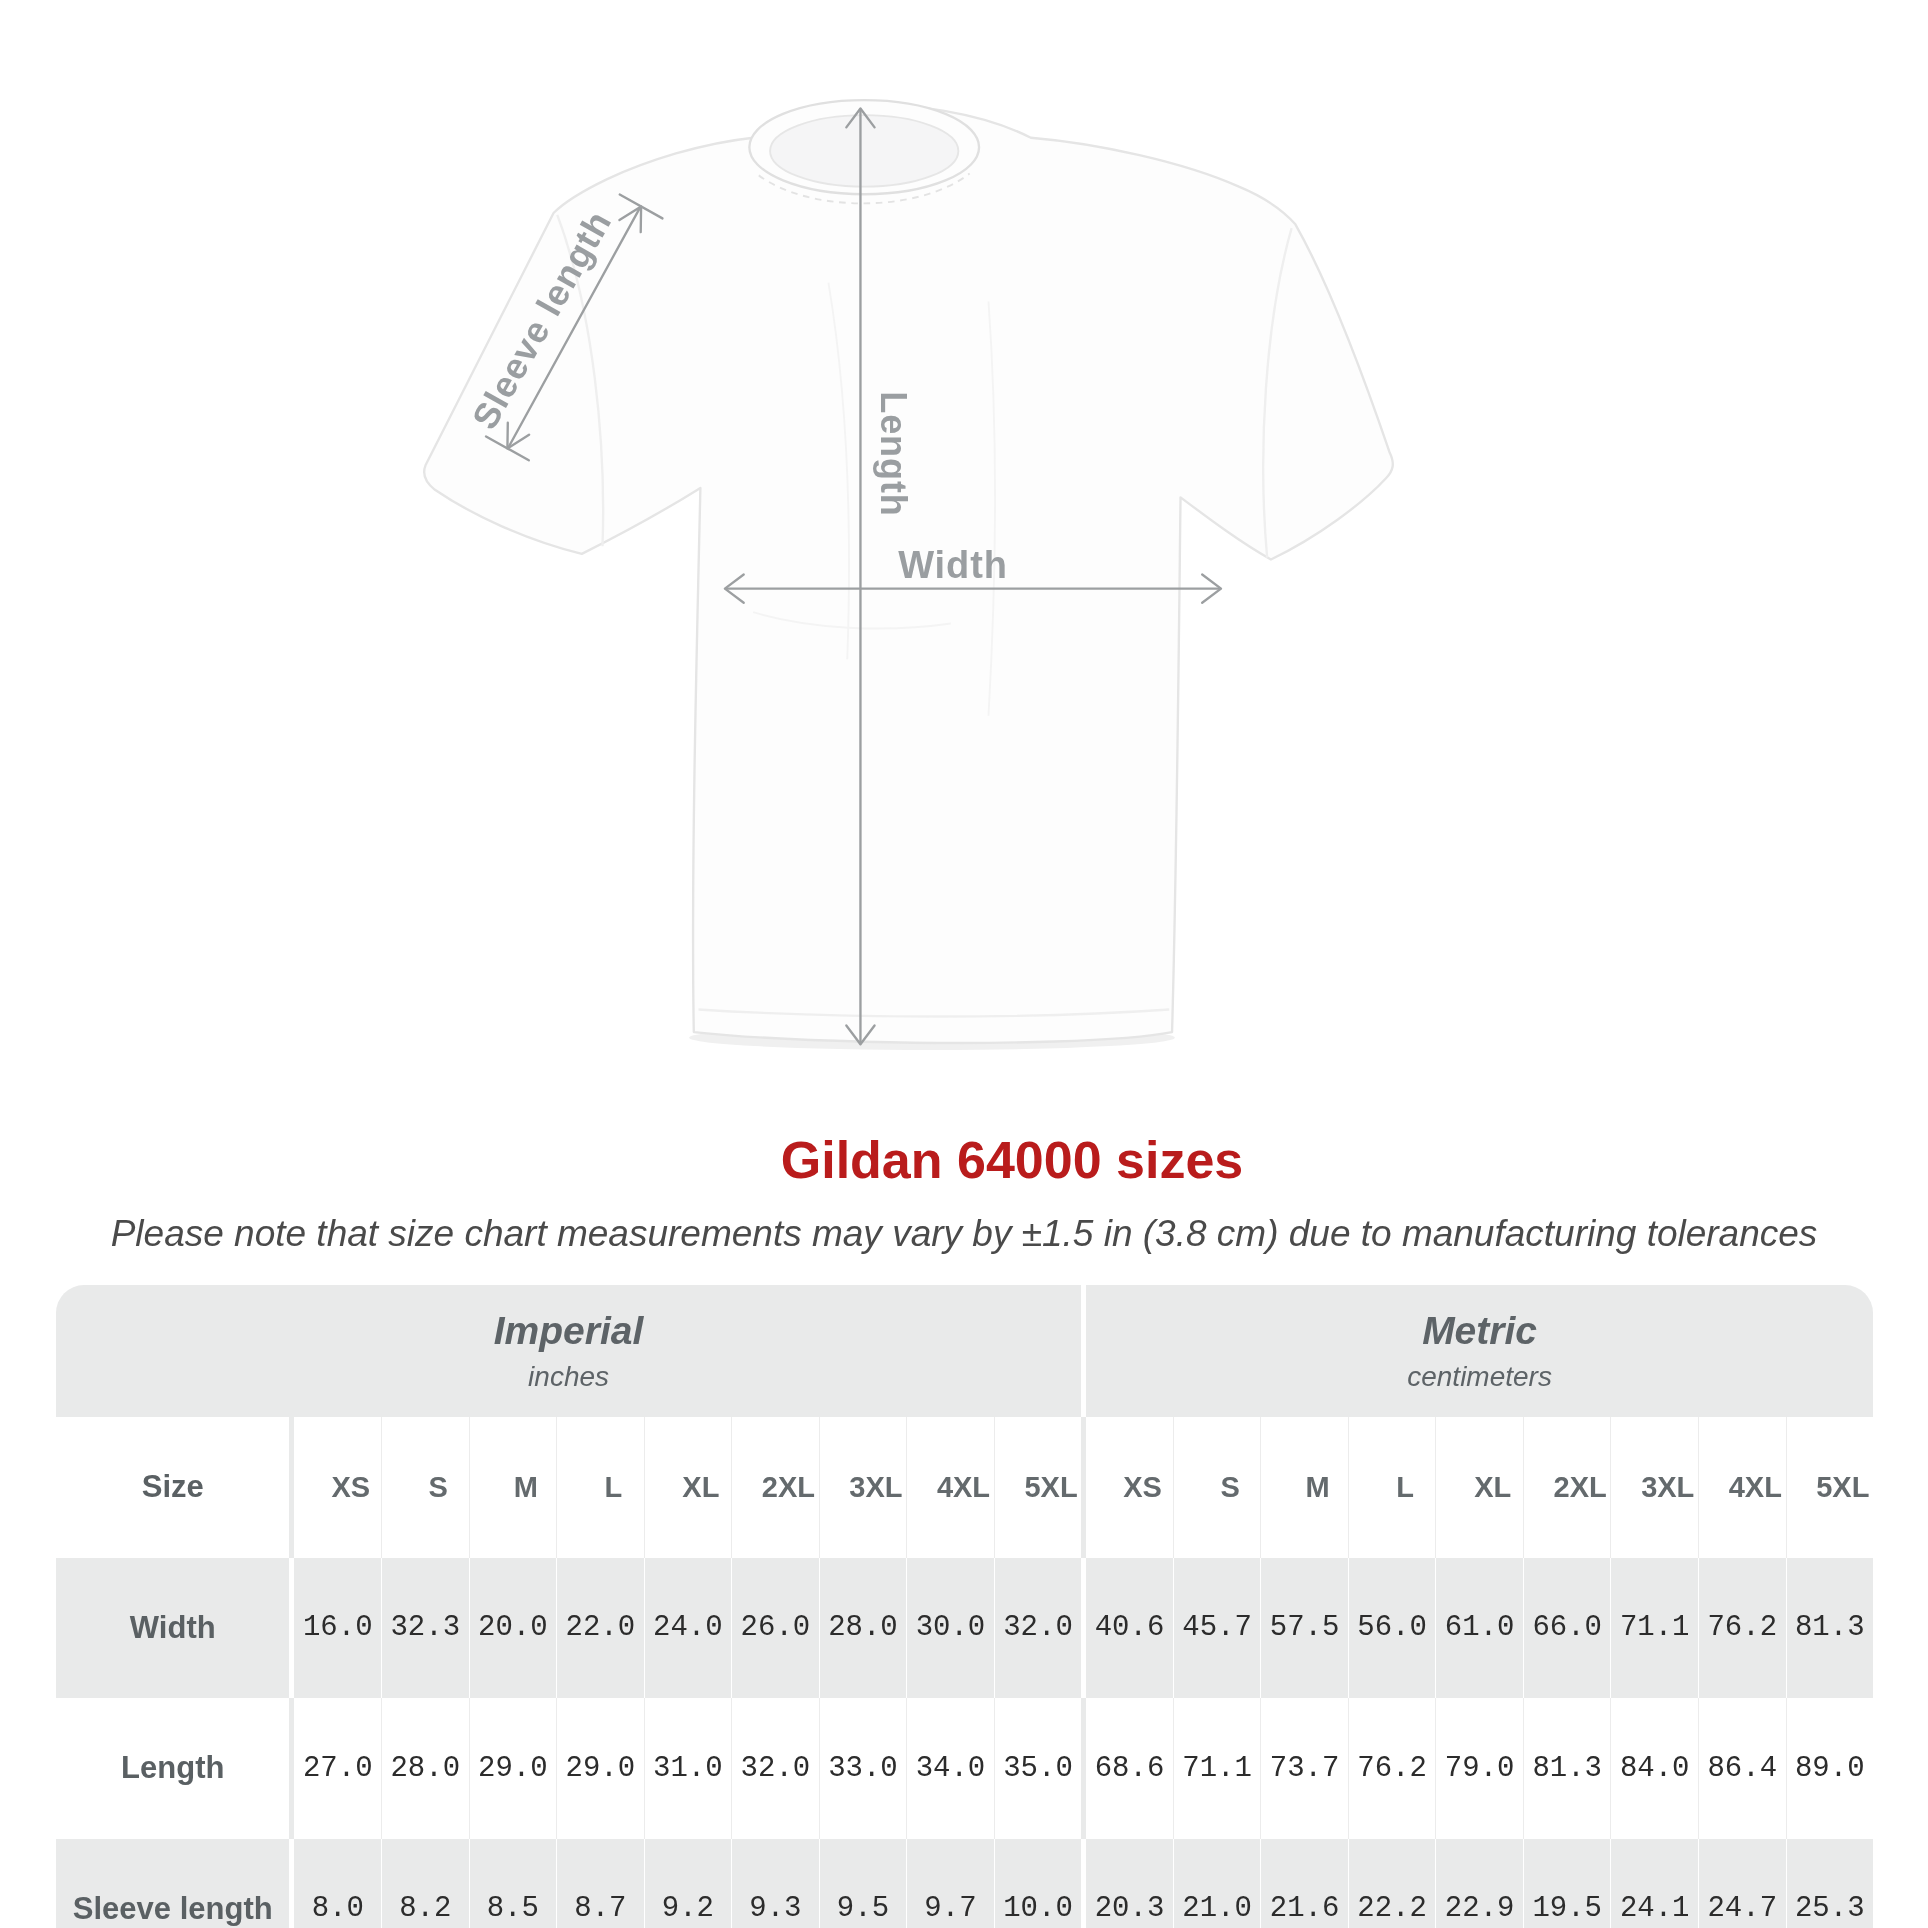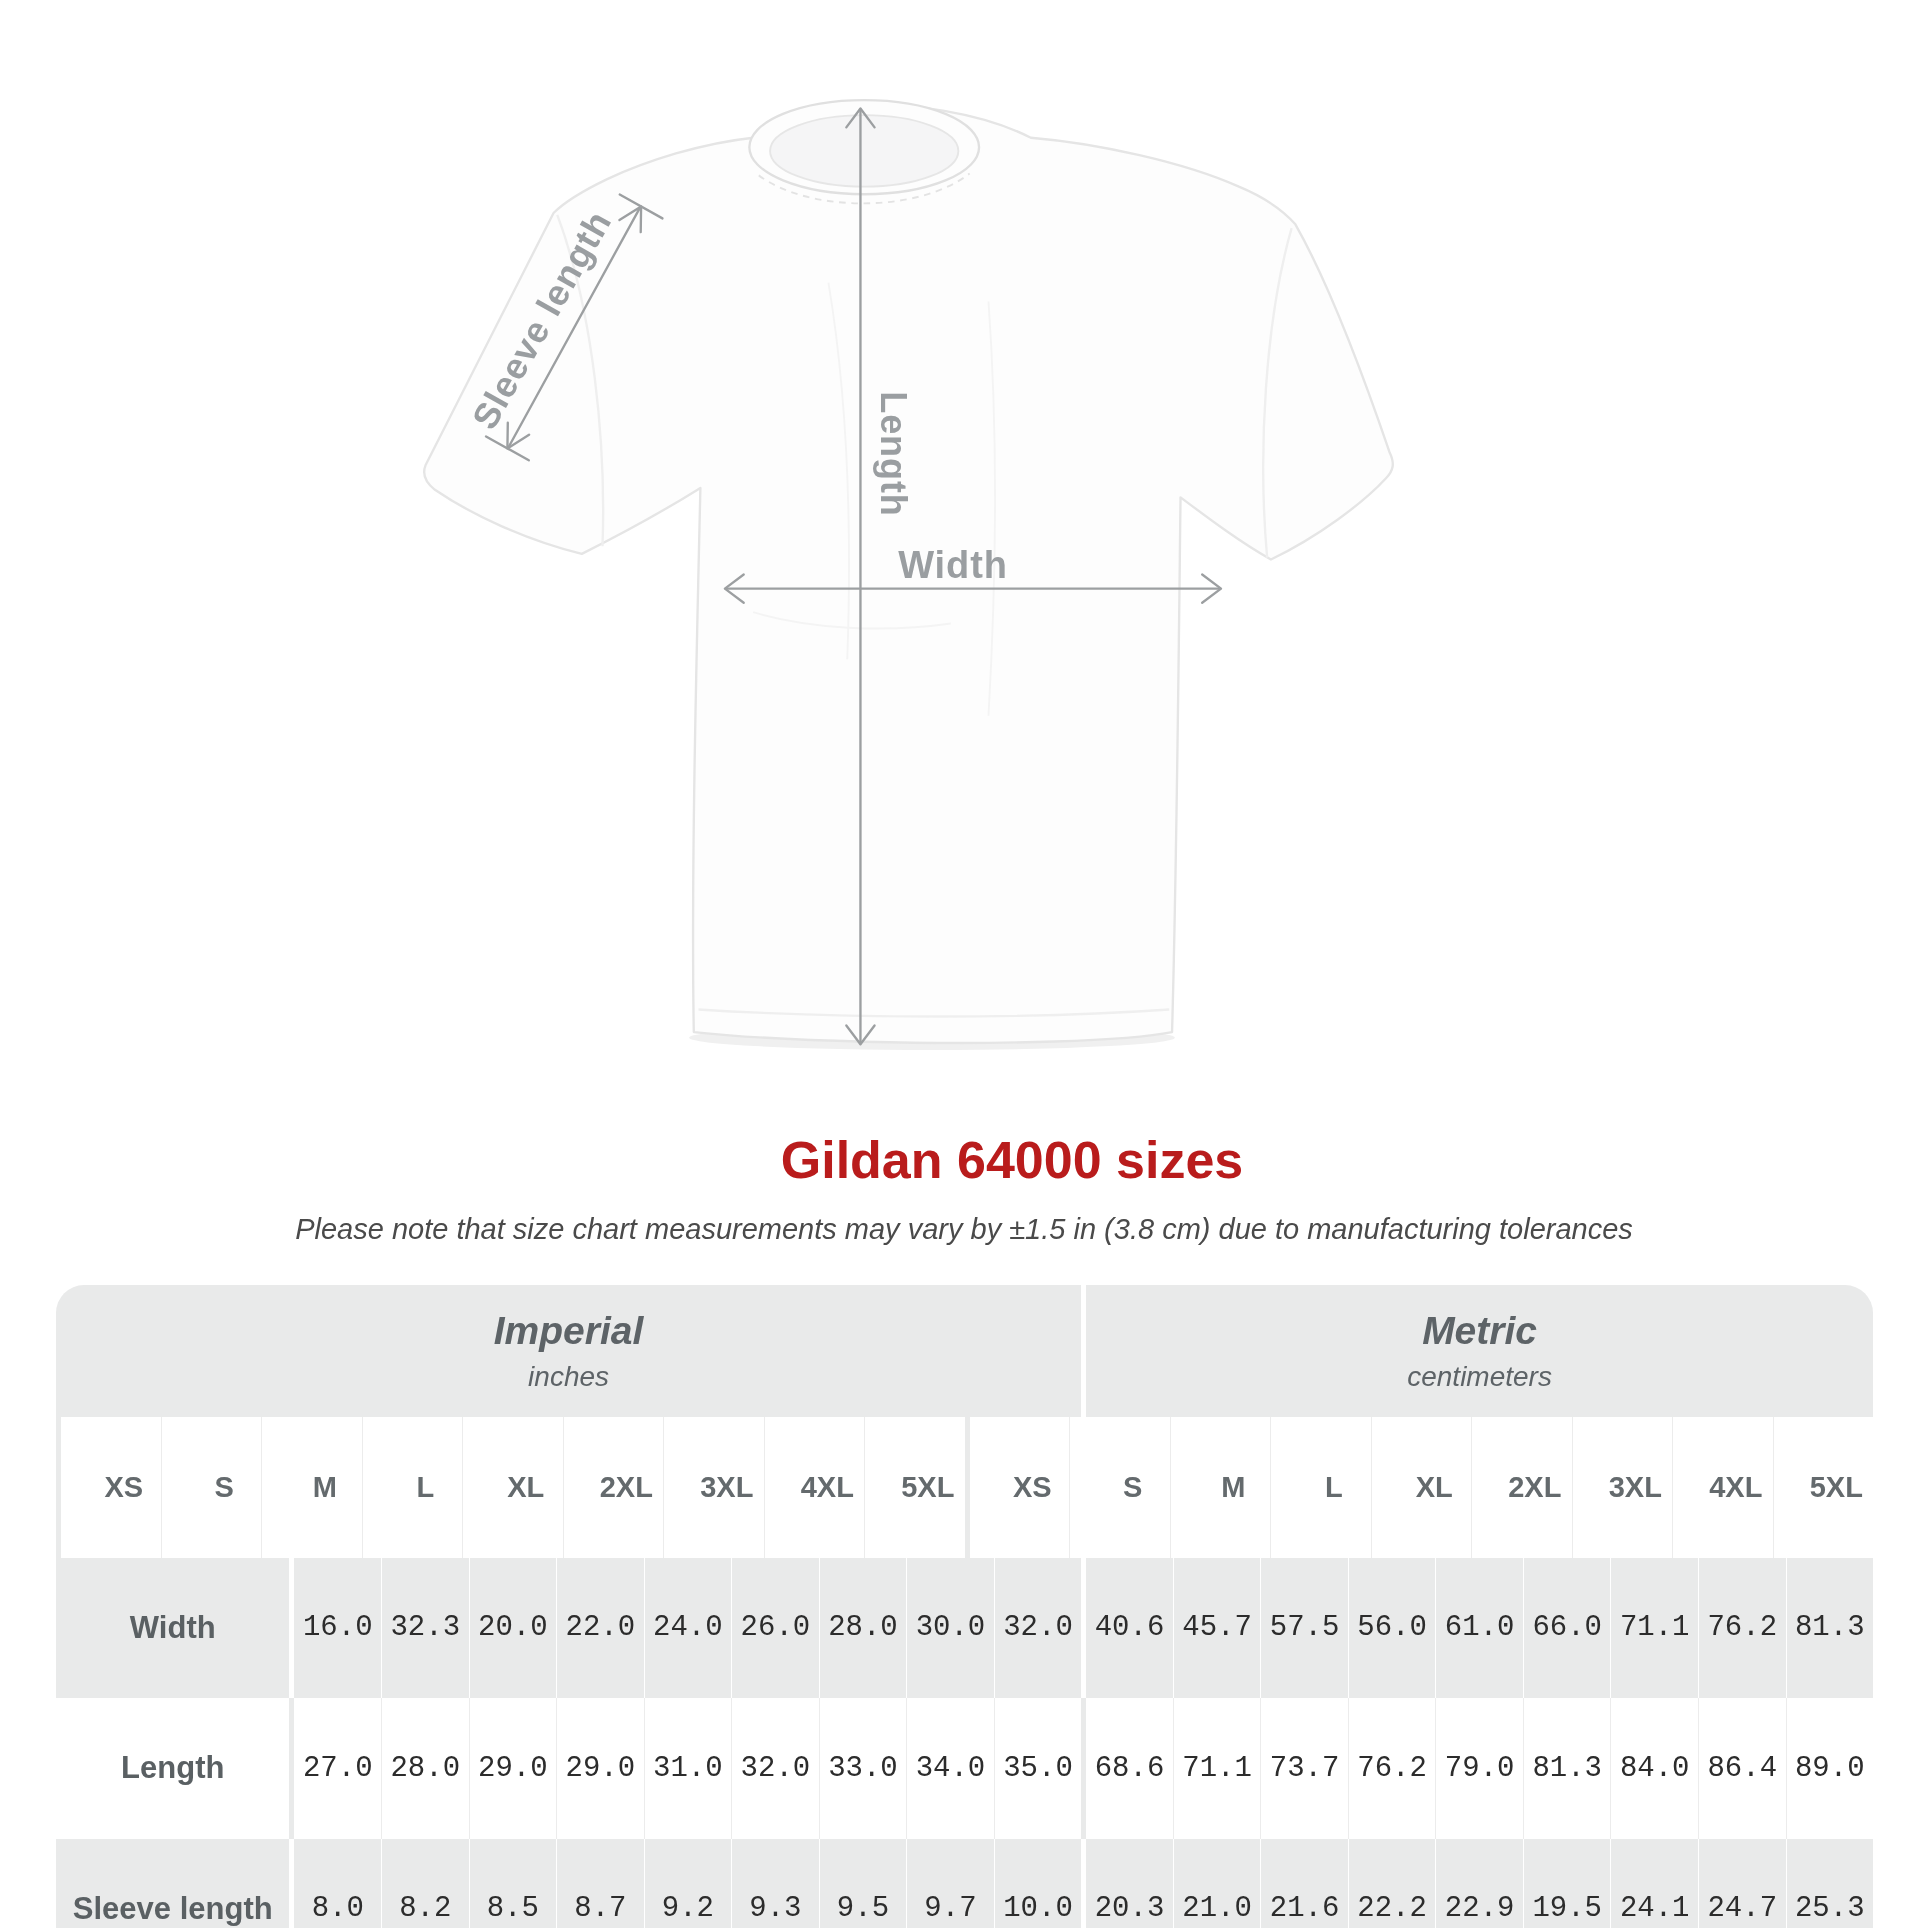--- a/index.html
+++ b/index.html
@@ -15,21 +15,21 @@
                 transform:translate(-50%,-50%) rotate(-60.5deg);}
   #length-label{left:893px;top:454px;font-size:36px;
                 transform:translate(-50%,-50%) rotate(90deg);}
   #width-label{left:953px;top:565px;font-size:38px;
                transform:translate(-50%,-50%);}
 
   
   #page-title{position:absolute;top:1130px;left:0;width:1928px;text-align:center;
               font-size:52px;font-weight:bold;color:#b91c1c;letter-spacing:0px;padding-left:48px;}
   #page-subtitle{position:absolute;top:1213px;left:0;width:1928px;text-align:center;
-                 font-size:29px;font-style:italic;color:#4a4a4a;}
+                 font-size:37px;font-style:italic;color:#4a4a4a;}
 
   
   #size-table{position:absolute;left:56px;top:1285px;width:1817px;height:694px;
               border-radius:28px;overflow:hidden;display:flex;flex-direction:column;text-align:center;}
   .unit-band{display:flex;flex:0 0 132px;}
   .unit-cell{background:#e9eaea;display:flex;flex-direction:column;align-items:center;
              justify-content:center;gap:7.5px;box-sizing:border-box;}
   .unit-cell.imperial{flex:0 0 56.42%;}
   .unit-cell.metric{flex:1 1 auto;border-left:5.6px solid #ffffff;}
   .unit-name{font-size:39px;font-weight:bold;font-style:italic;color:#5d6367;}
@@ -127,20 +127,21 @@
         <div class="unit-name">Imperial</div>
         <div class="unit-sub">inches</div>
       </div>
       <div class="unit-cell metric">
         <div class="unit-name">Metric</div>
         <div class="unit-sub">centimeters</div>
       </div>
     </div>
 
     <div class="t-row white">
+      <div class="cell size-cell header-size">Size</div>
 
     <div class="cell val-cell header-cell thick">XS</div>
         <div class="cell val-cell header-cell">S</div>
         <div class="cell val-cell header-cell">M</div>
         <div class="cell val-cell header-cell">L</div>
         <div class="cell val-cell header-cell">XL</div>
         <div class="cell val-cell header-cell">2XL</div>
         <div class="cell val-cell header-cell">3XL</div>
         <div class="cell val-cell header-cell">4XL</div>
         <div class="cell val-cell header-cell">5XL</div>

